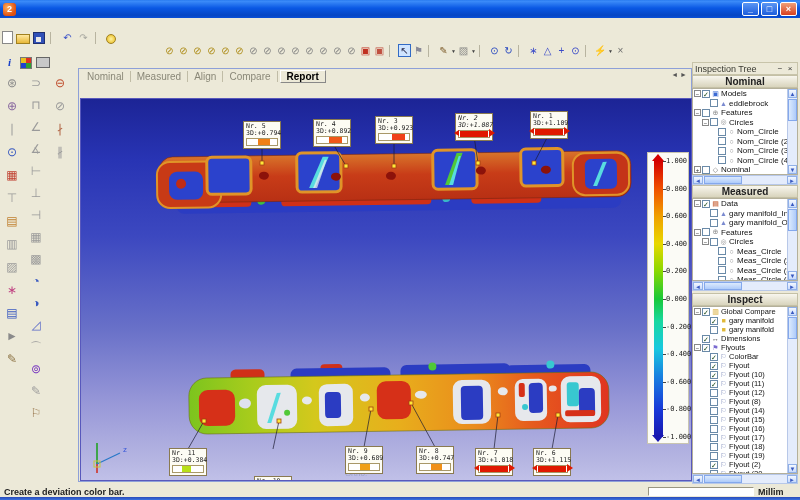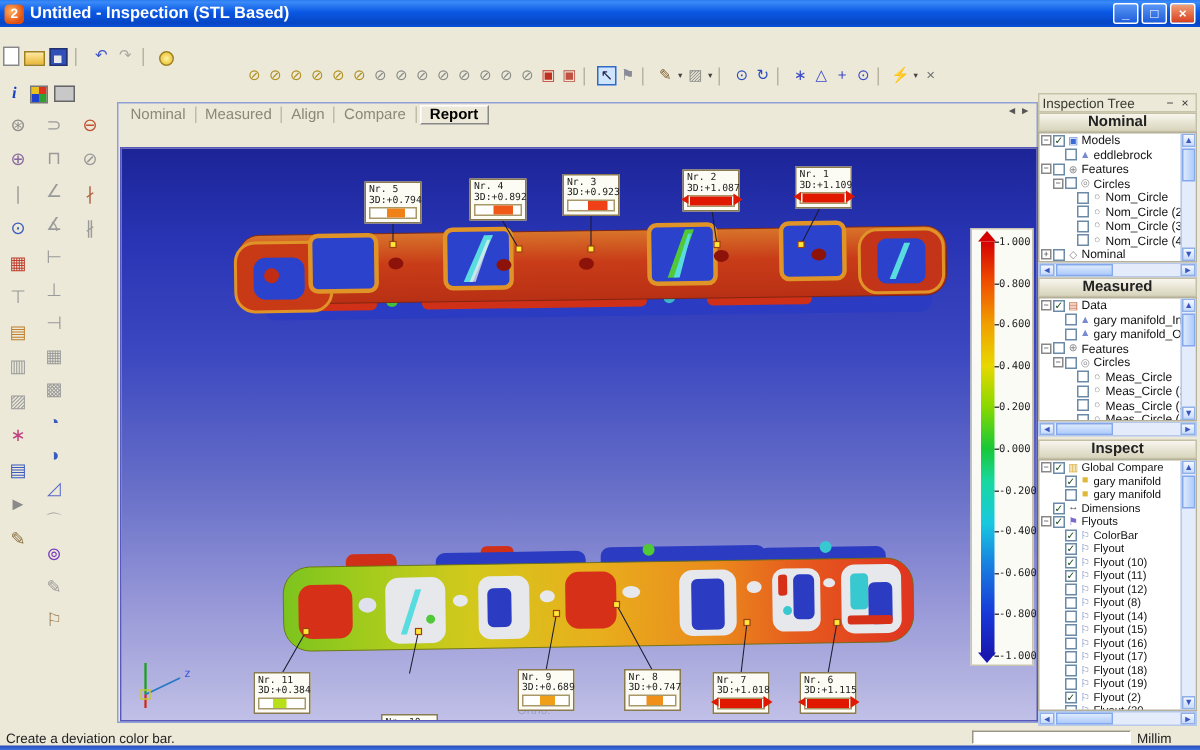--- a/index.html
+++ b/index.html
@@ -79,34 +79,33 @@
   .cb{width:8px;height:8px;border:1px solid #6a8aa8;background:#fff;font-size:7px;line-height:7px;text-align:center;color:#184818;margin-right:1px;box-sizing:border-box;flex:none;}
   .tic{width:9px;text-align:center;font-size:7px;margin-right:1px;flex:none;}
   .hscroll{height:10px;display:flex;align-items:stretch;background:#e4ecfc;border:1px solid #b8c8e8;box-sizing:border-box;}
   .sbtn{width:10px;background:linear-gradient(#f4f8ff,#c8dafc);border:1px solid #90b0e8;color:#3858c0;font-size:6px;line-height:8px;text-align:center;box-sizing:border-box;}
   .hthumb{width:38px;background:linear-gradient(#dceafd,#aecbfa);border:1px solid #84a8ec;margin:0 1px;box-sizing:border-box;}
   .vscroll{position:absolute;right:0;top:0;bottom:0;width:10px;background:#e4ecfc;border-left:1px solid #b8c8e8;box-sizing:border-box;}
   .vscroll .sbtn{width:100%;height:9px;}
   .vscroll .dn{position:absolute;bottom:0;}
   .vthumb{position:absolute;top:10px;left:0;right:0;height:22px;background:linear-gradient(90deg,#dceafd,#aecbfa);border:1px solid #84a8ec;box-sizing:border-box;}
   
-  .statusbar{position:absolute;left:0;right:0;top:487px;height:10px;font-size:9px;color:#222;}
+  .statusbar{position:absolute;left:0;right:0;top:487px;height:10px;font-size:9px;color:#222;font-weight:bold;}
   .sb-msg{position:absolute;left:4px;top:0;}
   .sb-field{position:absolute;left:648px;top:0;width:106px;height:9px;background:#fff;border:1px solid #9a9682;border-right-color:#fff;border-bottom-color:#fff;box-sizing:border-box;}
   .sb-units{position:absolute;left:758px;top:0;}
   .bottomline{position:absolute;left:0;right:0;bottom:0;height:3px;background:linear-gradient(#2a4ab8,#3a72e0);}
 </style>
 </head>
 <body>
 
 <div class="root">
 
   <div class="titlebar">
     <span class="appicon">2</span>
-    <span>Untitled - Inspection (STL Based)</span>
     <span class="winbtns">
       <span class="wbtn">_</span>
       <span class="wbtn">□</span>
       <span class="wbtn close">×</span>
     </span>
   </div>
 
 
   <div class="toolbar1" id="toolbar1">
       <span class="ticon ic-new"></span>
@@ -333,21 +332,21 @@
               <div class="ffill" style="left: 40%; width: 44%; background: rgb(240, 88, 24);"></div>
             </div>
           </div>
           <div class="flyout" style="left: 294px; top: 17px;">
             <div class="fname">Nr. 3</div>
             <div class="fval">3D:+0.923</div>
             <div class="fbar">
               <div class="ffill" style="left: 42%; width: 46%; background: rgb(240, 64, 24);"></div>
             </div>
           </div>
-          <div class="flyout" style="left: 374px; top: 14px;">
+          <div class="flyout" style="left: 374px; top: 14px; font-style: italic;">
             <div class="fname">Nr. 2</div>
             <div class="fval">3D:+1.087</div>
             <div class="fbar">
               <div class="ffill" style="left: 3%; width: 94%; background: rgb(224, 24, 0);"></div>
               <span class="aR"></span>
               <span class="aL"></span>
             </div>
           </div>
           <div class="flyout" style="left: 449px; top: 12px;">
             <div class="fname">Nr. 1</div>

